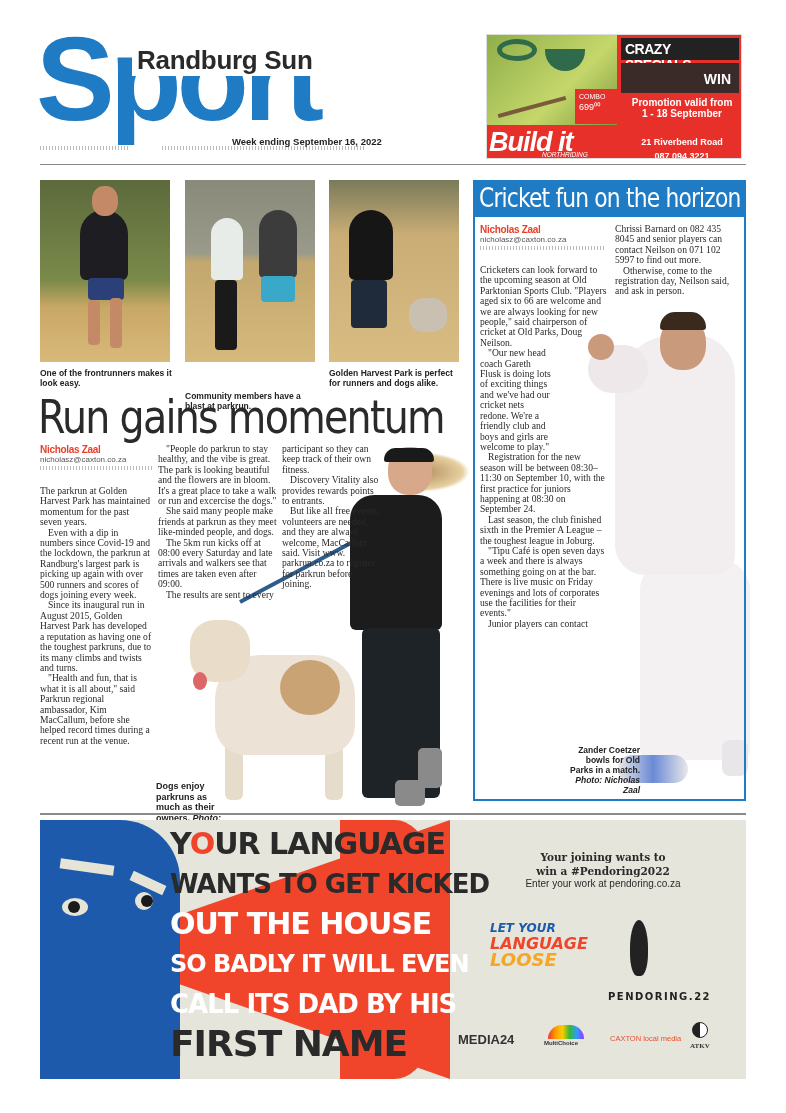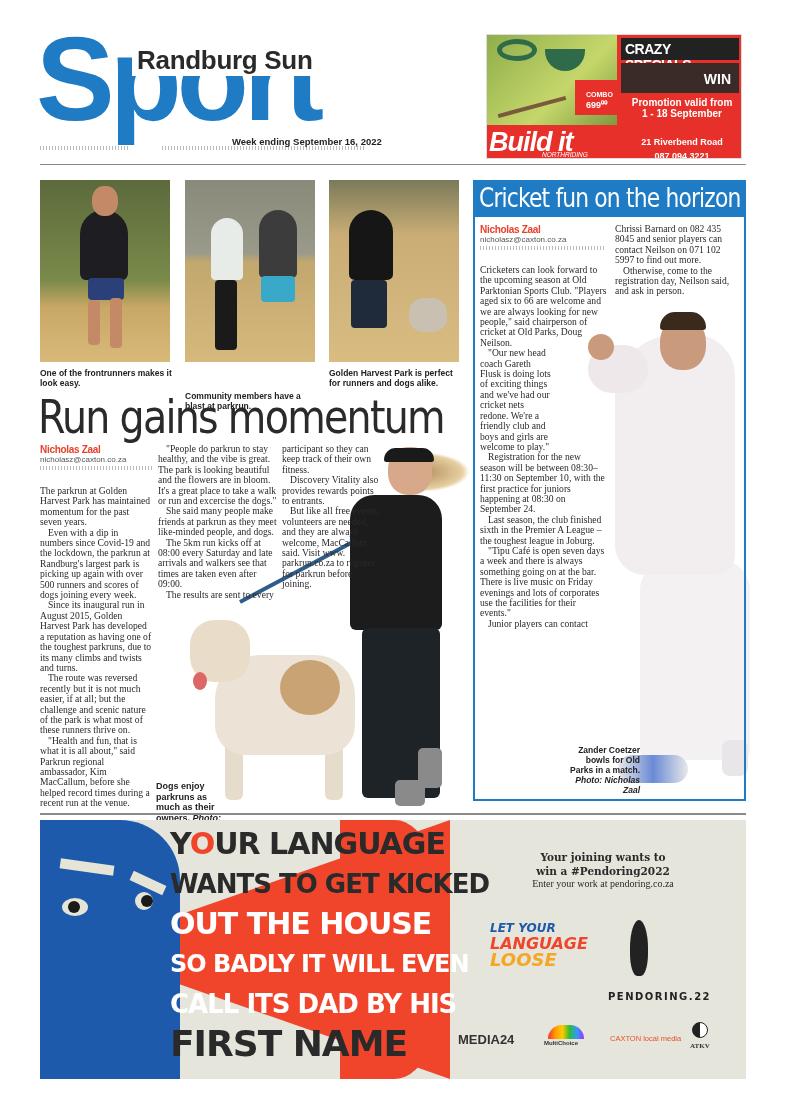--- a/index.html
+++ b/index.html
@@ -12,21 +12,21 @@
   .mast-sub { left: 137px; top: 45px; font-family: "Liberation Sans", sans-serif; font-weight: bold; font-size: 26px; color: #2a2a2a; letter-spacing: -0.3px; }
   .mast-sport { left: 36px; top: 20px; font-family: "Liberation Sans", sans-serif; font-weight: bold; font-size: 118px; line-height: 118px; color: #1e7bc4; letter-spacing: -5px; }
   .mast-sub-cover { left: 132px; top: 42px; width: 190px; height: 34px; background: #fff; }
   .dotline { height: 4px; background: repeating-linear-gradient(90deg, #bbb 0 1px, transparent 1px 3px); }
   .mast-date { left: 232px; top: 136px; font-family: "Liberation Sans", sans-serif; font-weight: bold; font-size: 9.5px; color: #222; }
   .rule { height: 1px; background: #888; }
 
   
   .ad { left: 486px; top: 34px; width: 256px; height: 125px; background: #e8302a; border: 1px solid #ddd; overflow: hidden; }
   .ad-photo { left: 0; top: 0; width: 130px; height: 90px; background: linear-gradient(135deg,#8fae4a,#c5d76b 60%,#7d9a3e); }
-  .ad-combo { left: 88px; top: 45px; width: 42px; height: 35px; background: #e8302a; color:#fff; font-family: "Liberation Sans", sans-serif; font-size: 7px; font-weight:bold; padding:11px; }
+  .ad-combo { left: 88px; top: 54px; width: 42px; height: 35px; background: #e8302a; color:#fff; font-family: "Liberation Sans", sans-serif; font-size: 7px; font-weight:normal; padding:4px; }
   .ad-combo .price { font-size: 9px; }
   .ad-crazy { left: 134px; top: 3px; width: 118px; height: 22px; background: #222; color: #fff; font-family: "Liberation Sans", sans-serif; font-weight: bold; font-size: 14px; padding: 3px 4px; letter-spacing: -0.5px; }
   .ad-tv { left: 134px; top: 28px; width: 118px; height: 30px; background: #3a2a28; color:#fff; font-family:"Liberation Sans",sans-serif; font-size: 14px; font-weight: bold; text-align:right; padding: 8px 8px; }
   .ad-promo { left: 136px; top: 62px; width: 118px; color:#fff; font-family:"Liberation Sans",sans-serif; font-size: 10px; font-weight:bold; text-align:center; line-height: 11px; }
   .ad-logo { left: 2px; top: 92px; color:#fff; font-family:"Liberation Sans",sans-serif; font-size: 27px; font-weight:bold; font-style: italic; letter-spacing: -1px; }
   .ad-north { left: 55px; top: 116px; color:#fff; font-family:"Liberation Sans",sans-serif; font-size: 6.5px; font-style:italic; }
   .ad-addr { left: 136px; top: 100px; width: 118px; color:#fff; font-family:"Liberation Sans",sans-serif; font-size: 9px; font-weight:bold; text-align:center; line-height: 14px; }
 
   
   .photo { overflow: hidden; }
@@ -83,21 +83,21 @@
   .pend-eye { width: 26px; height: 18px; background: #e6e4d6; border-radius: 50%; }
   .pend-pupil { width: 12px; height: 12px; background: #1a1a1a; border-radius: 50%; }
   .pend-brow { width: 54px; height: 10px; background: #e6e4d6; transform: rotate(8deg); }
   .pend-cone { left: 40px; top: 0; width: 370px; height: 259px; background: #f0452a; clip-path: polygon(0 50%, 100% 0, 100% 100%); }
   .pend-cone2 { left: 300px; top: 0; width: 110px; height: 259px; background: #f0452a; border-radius: 0 55% 55% 0; }
   .pend-text { left: 130px; top: 4px; width: 280px; font-family: "DejaVu Sans", sans-serif; font-weight: bold; color: #2a2a2a; line-height: 40px; letter-spacing: -1px; }
   .pend-line { display: block; white-space: nowrap; font-size: 30px; }
   .pend-line .r { color: #f0452a; }
   .pend-right { left: 420px; top: 0; width: 286px; height: 259px; }
   .pend-h { font-family: "DejaVu Serif", serif; font-weight: bold; font-size: 10.5px; color: #2a2a2a; text-align: center; line-height: 14px; }
-  .pend-sub { font-family: Liberation Serif, serif; font-size: 10px; color: #2a2a2a; text-align: center; }
+  .pend-sub { font-family: Liberation Sans, sans-serif; font-size: 10px; color: #2a2a2a; text-align: center; }
   .pend-let { font-family: "DejaVu Sans", sans-serif; font-weight: bold; font-style: italic; line-height: 16px; }
   .pend-feather { width: 18px; height: 56px; background: #222; border-radius: 50% 50% 40% 40%; }
   .pend-brand { font-family: "DejaVu Sans", sans-serif; font-size: 10px; letter-spacing: 1.5px; color: #222; font-weight: bold; }
   .logo-txt { font-family: "Liberation Sans", sans-serif; font-weight: bold; color: #333; }
 </style>
 </head>
 <body>
 
 <div class="abs mast-sport">Sport</div>
 <div class="abs mast-sub-cover"></div>
@@ -179,21 +179,20 @@
 <div class="abs" style="left:40px;top:444px;width:112px;">
   <div class="byline">Nicholas Zaal</div>
   <div class="email">nicholasz@caxton.co.za</div>
   <div class="dotline" style="margin-top:2px;"></div>
 </div>
 
 <div class="abs body" style="left:40px;top:486px;width:112px;">
   <p class="first">The parkrun at Golden Harvest Park has maintained momentum for the past seven years.</p>
   <p>Even with a dip in numbers since Covid-19 and the lockdown, the parkrun at Randburg's largest park is picking up again with over 500 runners and scores of dogs joining every week.</p>
   <p>Since its inaugural run in August 2015, Golden Harvest Park has developed a reputation as having one of the toughest parkruns, due to its many climbs and twists and turns.</p>
-  <p>The route was reversed recently but it is not much easier, if at all; but the challenge and scenic nature of the park is what most of these runners thrive on.</p>
   <p>"Health and fun, that is what it is all about," said Parkrun regional ambassador, Kim MacCallum, before she helped record times during a recent run at the venue.</p>
 </div>
 
 <div class="abs body" style="left:158px;top:444px;width:120px;">
   <p>"People do parkrun to stay healthy, and the vibe is great. The park is looking beautiful and the flowers are in bloom. It's a great place to take a walk or run and excercise the dogs."</p>
   <p>She said many people make friends at parkrun as they meet like-minded people, and dogs.</p>
   <p>The 5km run kicks off at 08:00 every Saturday and late arrivals and walkers see that times are taken even after 09:00.</p>
   <p>The results are sent to every</p>
 </div>
 

